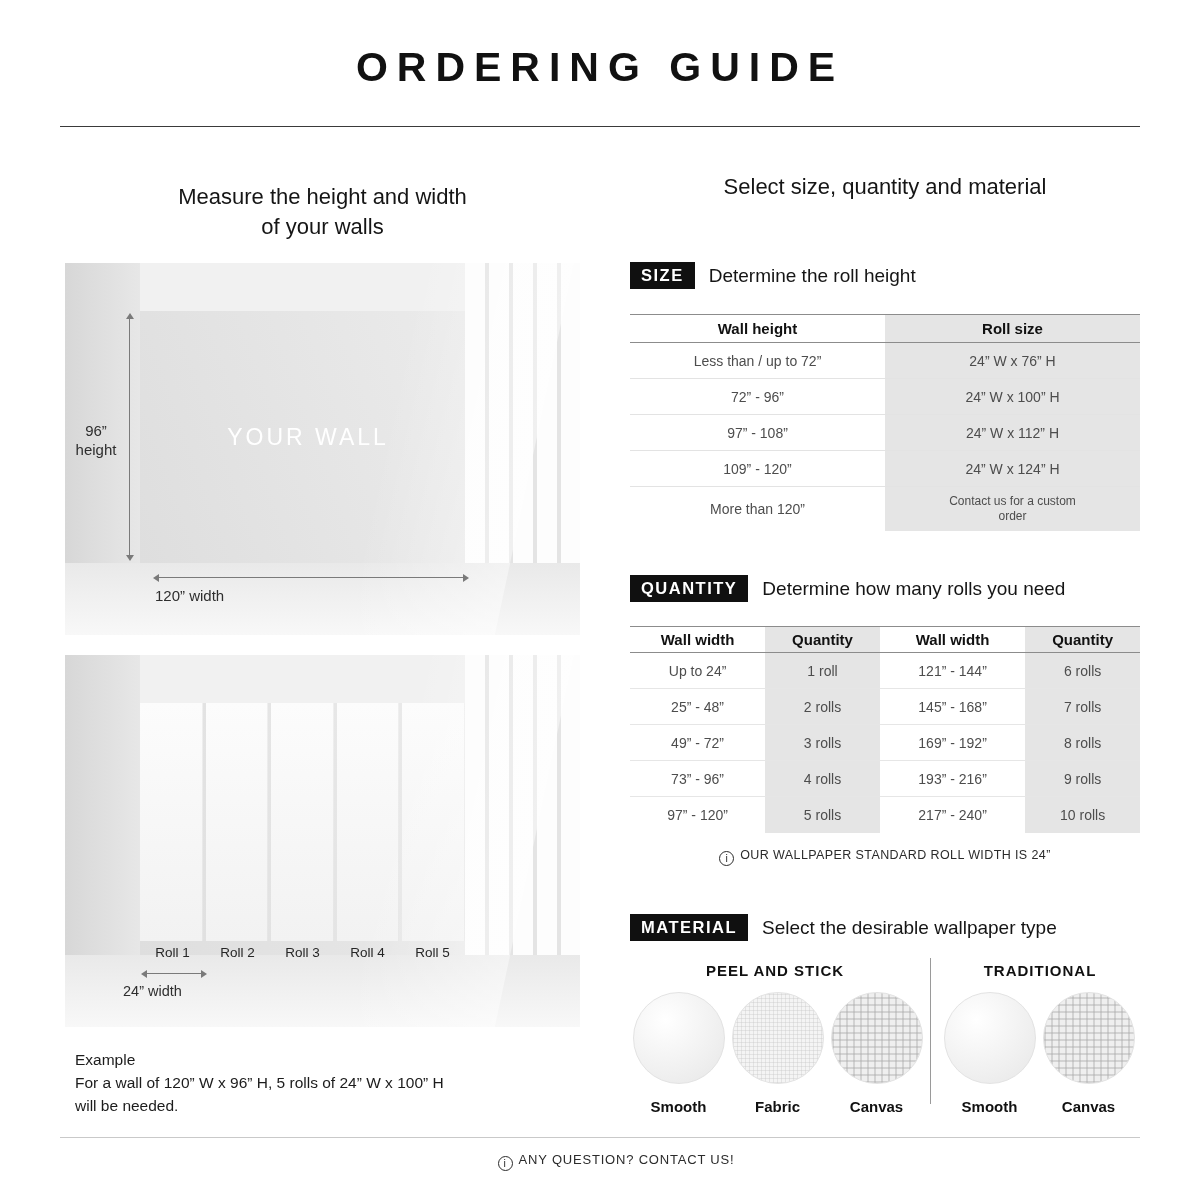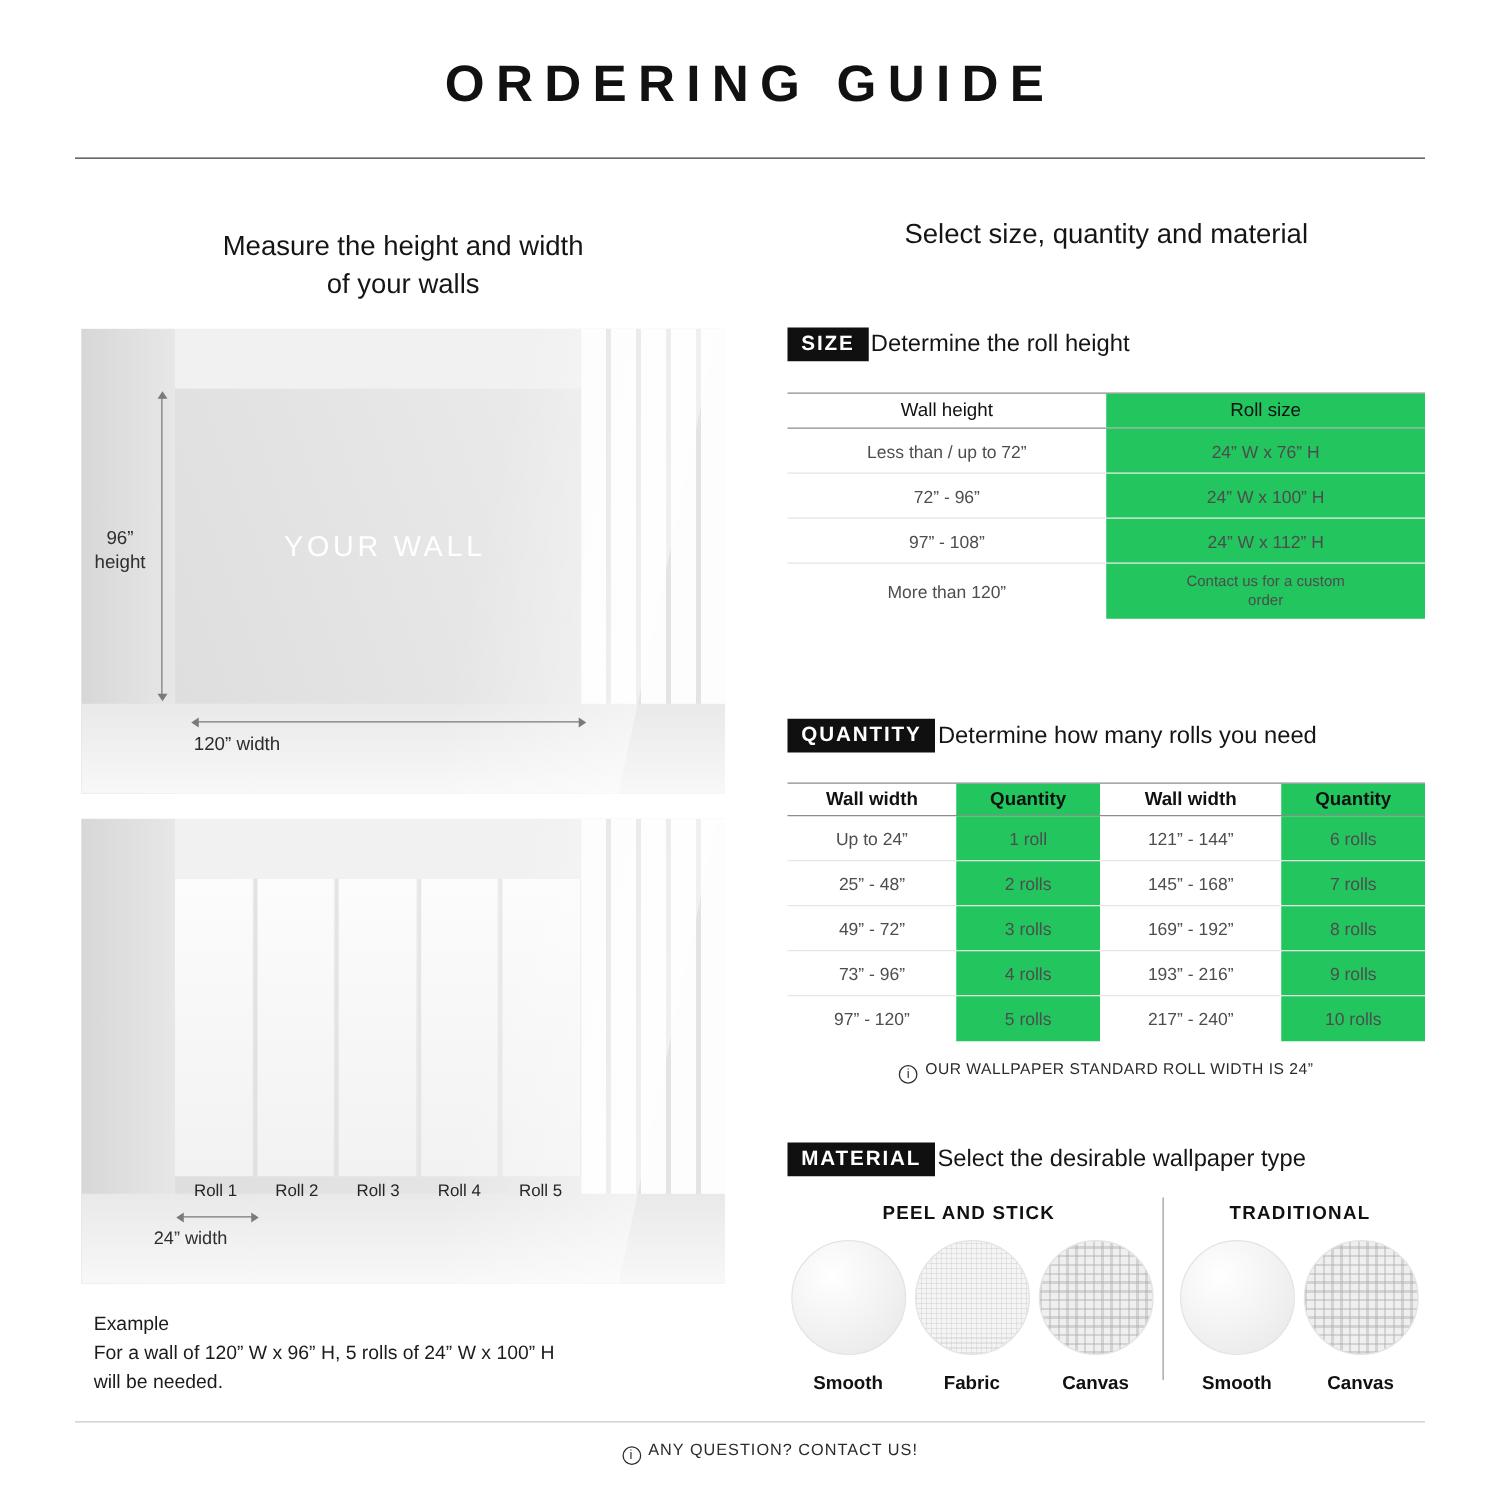--- a/index.html
+++ b/index.html
@@ -66,34 +66,34 @@
   .panel { flex:1; background:linear-gradient(180deg,#fcfcfc,#f2f2f2);
     box-shadow:inset -1px 0 0 rgba(0,0,0,0.05); }
   .roll-labels { position:absolute; left:75px; top:290px; width:325px; display:flex; }
   .roll-labels span { flex:1; text-align:center; font-size:13.5px; color:#262626; }
 
   
   .example { position:absolute; left:75px; top:1048px; font-size:15.5px; line-height:23px; color:#1c1c1c; }
   .example span { display:block; }
 
   
-  .sec-header { position:absolute; left:630px; width:510px; display:flex; align-items:center; gap:2px; }
+  .sec-header { position:absolute; left:630px; width:510px; display:flex; align-items:center; gap:14px; }
   .chip { background:#101010; color:#ffffff; font-size:16.5px; font-weight:700;
     letter-spacing:1.5px; padding:4px 11px; }
   .sec-sub { font-size:19px; color:#151515; }
 
   
   .size-table { position:absolute; left:630px; top:314px; width:510px; }
   .st-header { display:flex; border-top:1px solid #8c8c8c; border-bottom:1px solid #8c8c8c;
-    height:29px; font-weight:400; font-size:15px; color:#111; }
+    height:29px; font-weight:700; font-size:15px; color:#111; }
   .st-header > div, .st-row > div { width:50%; display:flex; align-items:center; justify-content:center; text-align:center; }
   .st-row { display:flex; min-height:36px; border-bottom:1px solid #e3e3e3;
     font-size:14px; color:#4d4d4d; }
   .st-row:last-child { border-bottom:none; min-height:44px; }
-  .shaded { background:#22c55e; }
+  .shaded { background:#e5e5e5; }
   .st-row.last .c2 span { display:block; width:150px; font-size:12px; line-height:15px; }
 
   
   .q-table { position:absolute; left:630px; top:626px; width:510px; }
   .q-header { display:flex; border-top:1px solid #8c8c8c; border-bottom:1px solid #8c8c8c;
     height:27px; font-weight:700; font-size:15px; color:#111; }
   .q-header > div, .q-row > div { display:flex; align-items:center; justify-content:center; }
   .q-row { display:flex; height:36px; border-bottom:1px solid #e6e6e6; font-size:14px; color:#4d4d4d; }
   .q-row:last-child { border-bottom:none; }
   .cw1 { width:26.5%; } .cq1 { width:22.5%; } .cw2 { width:28.5%; } .cq2 { width:22.5%; }
@@ -206,20 +206,24 @@
     <div class="c2 shaded">24” W x 76” H</div>
   </div>
   <div class="st-row">
     <div class="c1">72” - 96”</div>
     <div class="c2 shaded">24” W x 100” H</div>
   </div>
   <div class="st-row">
     <div class="c1">97” - 108”</div>
     <div class="c2 shaded">24” W x 112” H</div>
   </div>
+  <div class="st-row">
+    <div class="c1">109” - 120”</div>
+    <div class="c2 shaded">24” W x 124” H</div>
+  </div>
   <div class="st-row last">
     <div class="c1">More than 120”</div>
     <div class="c2 shaded">
       <span>Contact us for a custom order</span>
     </div>
   </div>
 </div>
 
 <div class="sec-header" style="top:575px">
   <span class="chip">QUANTITY</span>

